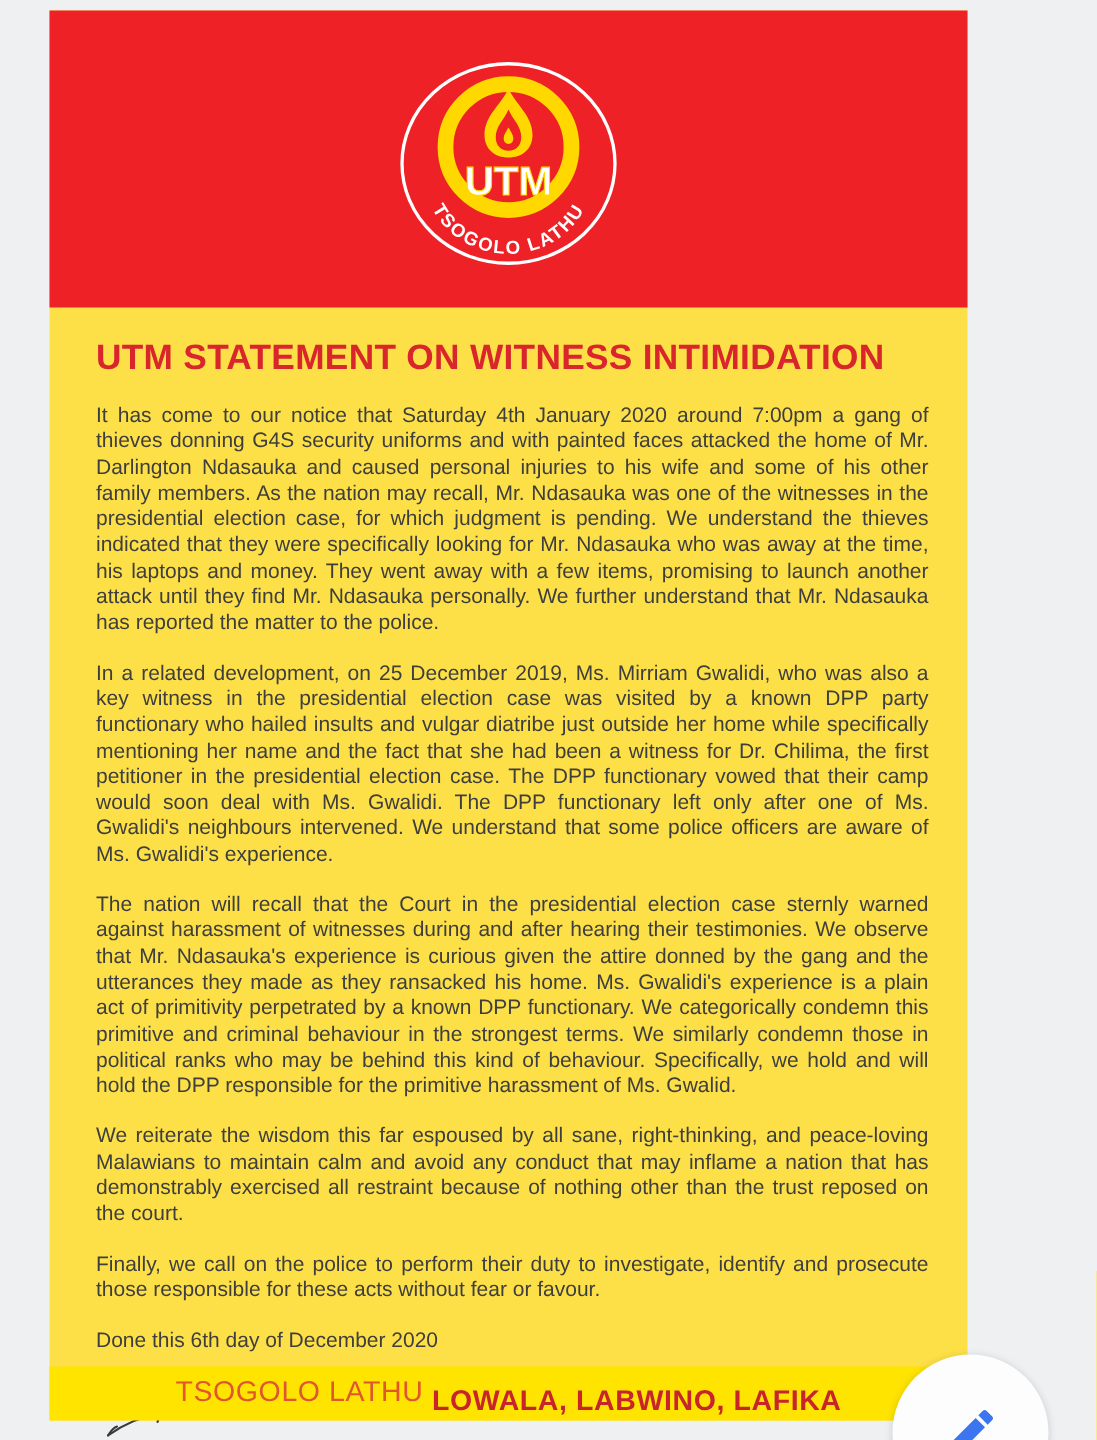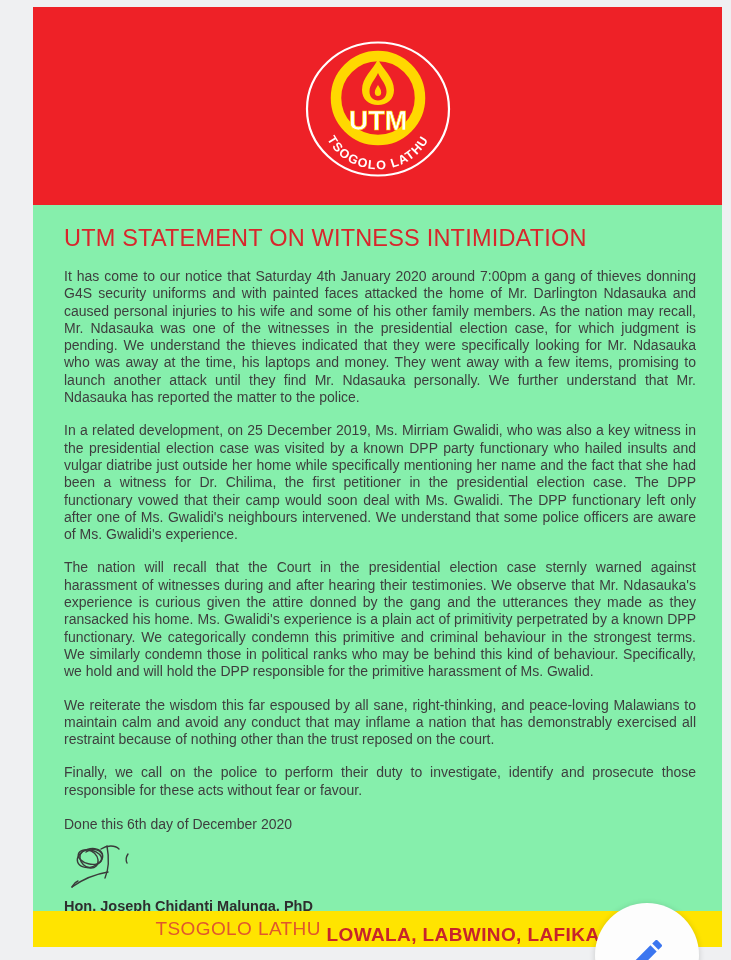--- a/index.html
+++ b/index.html
@@ -2,31 +2,31 @@
 <html><head>
 <meta charset="utf-8">
 <style>
   html,body{margin:0;padding:0;}
   body{
     width:731px;height:960px;position:relative;overflow:hidden;
     background:#eff0f2;
     font-family:"Liberation Sans", sans-serif;
   }
   .paper{
-    position:absolute;left:33px;top:7px;width:689px;height:940px;
-    background:#86efac;
+    position:absolute;left:33px;top:7px;width:612px;height:940px;
+    background:#fde047;
   }
   .banner{
     height:198px;background:#ee2127;
     display:flex;align-items:center;justify-content:center;
   }
   .banner svg{display:block;margin-top:6px;}
   .title{
     margin:20px 14px 16px 31px;
-    font-size:23.5px;font-weight:normal;color:#d8262c;
+    font-size:23.5px;font-weight:bold;color:#d8262c;
     letter-spacing:0.2px;
   }
   .content{padding:0 26px 0 31px;}
   .content p{
     margin:16px 0 0 0;
     font-size:14px;line-height:17.3px;color:#3e3e3e;
     text-align:justify;
   }
   .content p.first{margin-top:13px;}
   .content p.dateline{text-align:left;margin-top:17px;}

